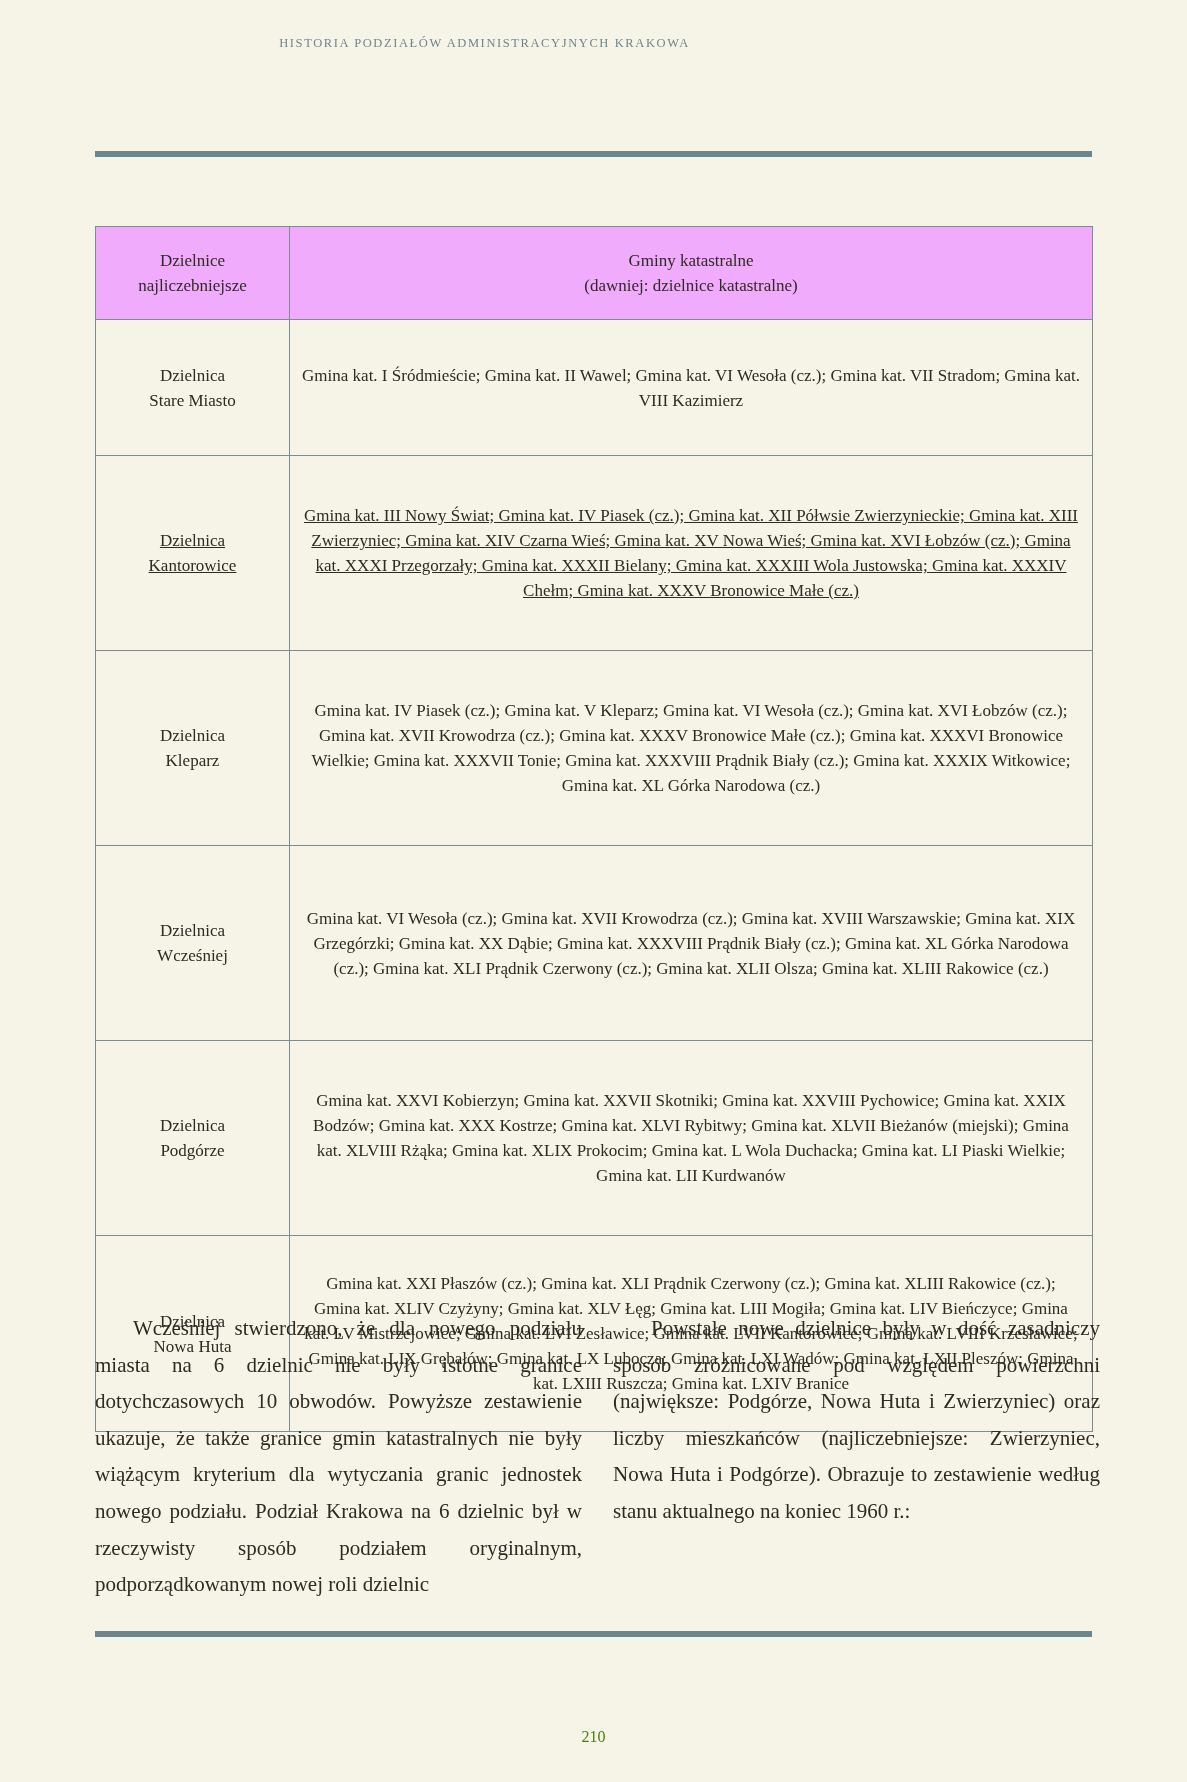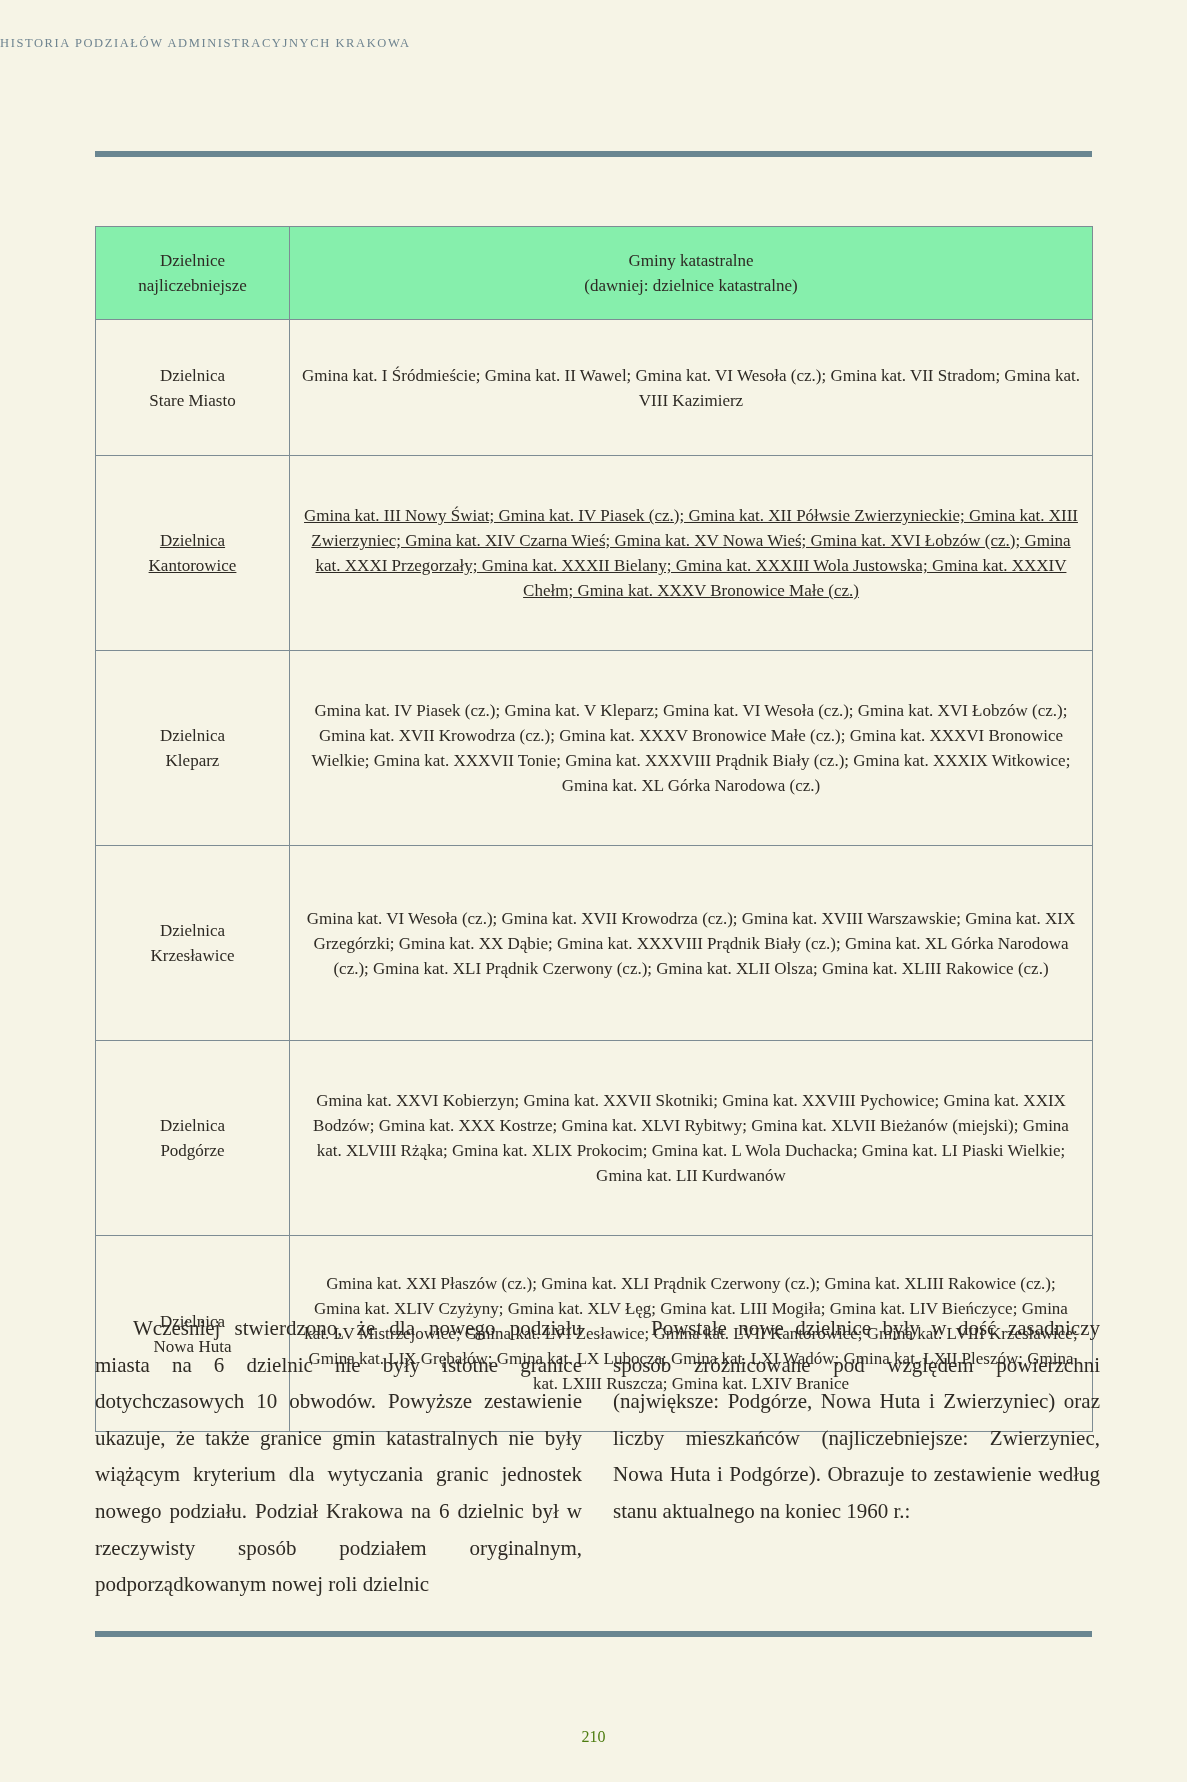--- a/index.html
+++ b/index.html
@@ -13,20 +13,21 @@
     position: relative;
     font-family: "Liberation Serif", "DejaVu Serif", serif;
     color: #2e2a24;
     overflow: hidden;
   }
   .running-head {
     position: absolute;
     top: 36px;
     left: 0;
     width: 969px;
+    text-align: center;
     font-size: 12.5px;
     letter-spacing: 1.6px;
     color: #6f8490;
     font-variant: small-caps;
     text-transform: uppercase;
   }
   .rule {
     position: absolute;
     left: 95px;
     width: 997px;
@@ -45,21 +46,21 @@
     font-size: 17px;
     line-height: 25px;
   }
   table.gminy th, table.gminy td {
     border: 1.5px solid #7d8c94;
     text-align: center;
     vertical-align: middle;
     padding: 0 14px;
   }
   table.gminy thead th {
-    background: #86efac;
+    background: #f0abfc;
     font-weight: normal;
     height: 92px;
     font-size: 17px;
   }
   table.gminy th.col-district { width: 165px; }
   table.gminy td.district {
     width: 165px;
   }
   table.gminy tr.r1 td { height: 105px; }
   table.gminy tr.r2 td { height: 164px; text-decoration: underline; }
@@ -136,21 +137,21 @@
     <tr class="r3">
       <td class="district">
         <span class="line">Dzielnica</span>
         <span class="line">Kleparz</span>
       </td>
       <td class="gminy-cell">Gmina kat. IV Piasek (cz.); Gmina kat. V Kleparz; Gmina kat. VI Wesoła (cz.); Gmina kat. XVI Łobzów (cz.); Gmina kat. XVII Krowodrza (cz.); Gmina kat. XXXV Bronowice Małe (cz.); Gmina kat. XXXVI Bronowice Wielkie; Gmina kat. XXXVII Tonie; Gmina kat. XXXVIII Prądnik Biały (cz.); Gmina kat. XXXIX Witkowice; Gmina kat. XL Górka Narodowa (cz.)</td>
     </tr>
     <tr class="r4">
       <td class="district">
         <span class="line">Dzielnica</span>
-        <span class="line">Krzesławice</span>
+        <span class="line">Wcześniej</span>
       </td>
       <td class="gminy-cell">Gmina kat. VI Wesoła (cz.); Gmina kat. XVII Krowodrza (cz.); Gmina kat. XVIII Warszawskie; Gmina kat. XIX Grzegórzki; Gmina kat. XX Dąbie; Gmina kat. XXXVIII Prądnik Biały (cz.); Gmina kat. XL Górka Narodowa (cz.); Gmina kat. XLI Prądnik Czerwony (cz.); Gmina kat. XLII Olsza; Gmina kat. XLIII Rakowice (cz.)</td>
     </tr>
     <tr class="r5">
       <td class="district">
         <span class="line">Dzielnica</span>
         <span class="line">Podgórze</span>
       </td>
       <td class="gminy-cell">Gmina kat. XXVI Kobierzyn; Gmina kat. XXVII Skotniki; Gmina kat. XXVIII Pychowice; Gmina kat. XXIX Bodzów; Gmina kat. XXX Kostrze; Gmina kat. XLVI Rybitwy; Gmina kat. XLVII Bieżanów (miejski); Gmina kat. XLVIII Rżąka; Gmina kat. XLIX Prokocim; Gmina kat. L Wola Duchacka; Gmina kat. LI Piaski Wielkie; Gmina kat. LII Kurdwanów</td>
     </tr>

